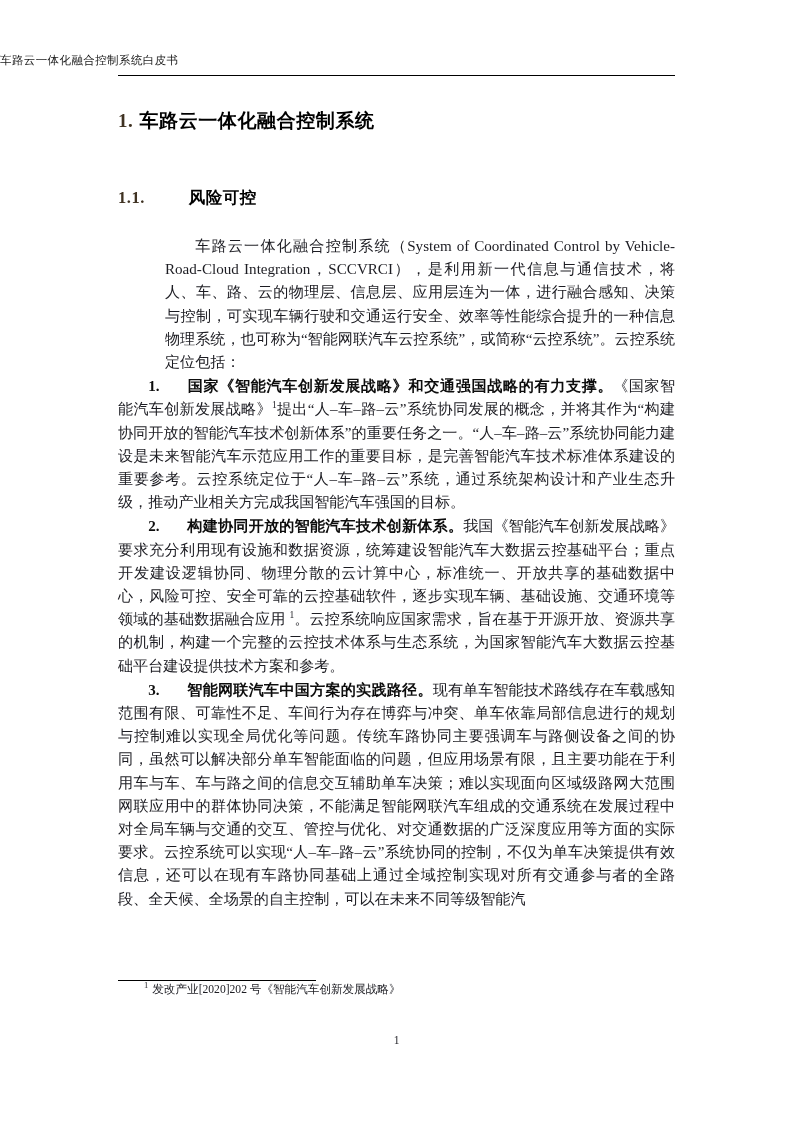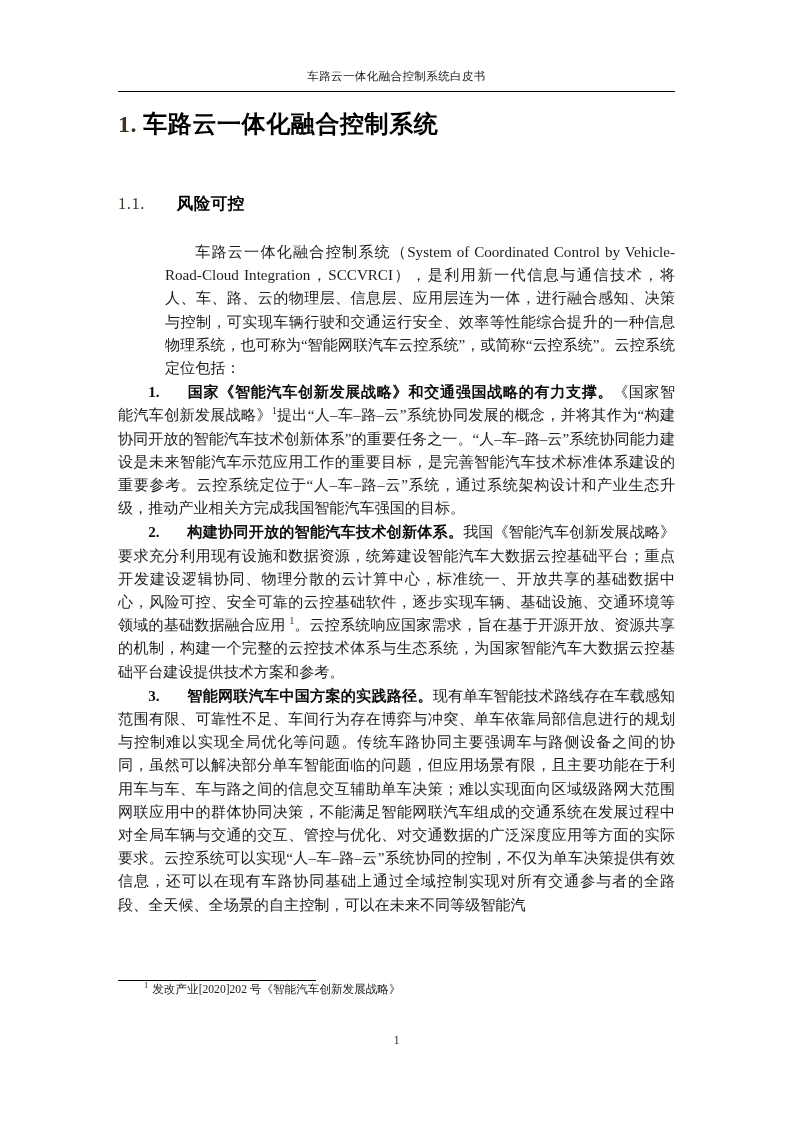--- a/index.html
+++ b/index.html
@@ -21,45 +21,43 @@
   }
 
   
   .header-zone {
     position: absolute;
     left: 0;
     top: 0;
     width: 793px;
   }
   .header-text {
-    text-align: center;
     font-family: "Liberation Serif", "DejaVu Serif", serif;
     font-size: 11.5px;
     letter-spacing: 0.4px;
     color: #1a1a1a;
     padding-top: 53px;
-    margin-top: 16px;
   }
   .header-rule {
     width: 557px;
     margin: 7px auto 0 auto;
     border-top: 1.6px solid #000000;
   }
 
   
   .content {
     position: absolute;
     left: 118px;
     top: 92px;
     width: 557px;
   }
 
   h1.doc-h1 {
     font-family: "Liberation Sans", "DejaVu Sans", sans-serif;
-    font-size: 24px;
+    font-size: 19px;
     font-weight: bold;
     color: #000000;
     margin: 0;
     padding: 16px 0 0 0;
     letter-spacing: 0.6px;
     white-space: nowrap;
   }
   h1.doc-h1 .num {
     font-family: "Liberation Serif", "DejaVu Serif", serif;
     color: #3f3222;
@@ -73,22 +71,22 @@
     font-weight: bold;
     color: #000000;
     margin: 0;
     padding: 53px 0 0 0;
     letter-spacing: 0.5px;
     white-space: nowrap;
   }
   h2.doc-h2 .num {
     font-family: "Liberation Serif", "DejaVu Serif", serif;
     color: #3f3222;
-    font-weight: normal;
-    margin-right: 32px;
+    font-weight: bold;
+    margin-right: 44px;
   }
 
   
   .body-block {
     padding-top: 26px;
   }
   p.para {
     margin: 0;
     font-size: 15.1px;
     line-height: 23.2px;

